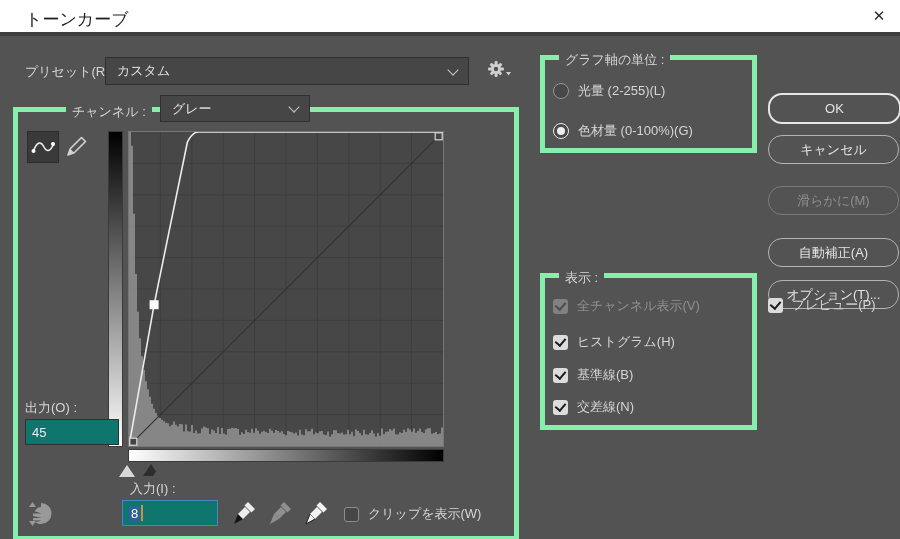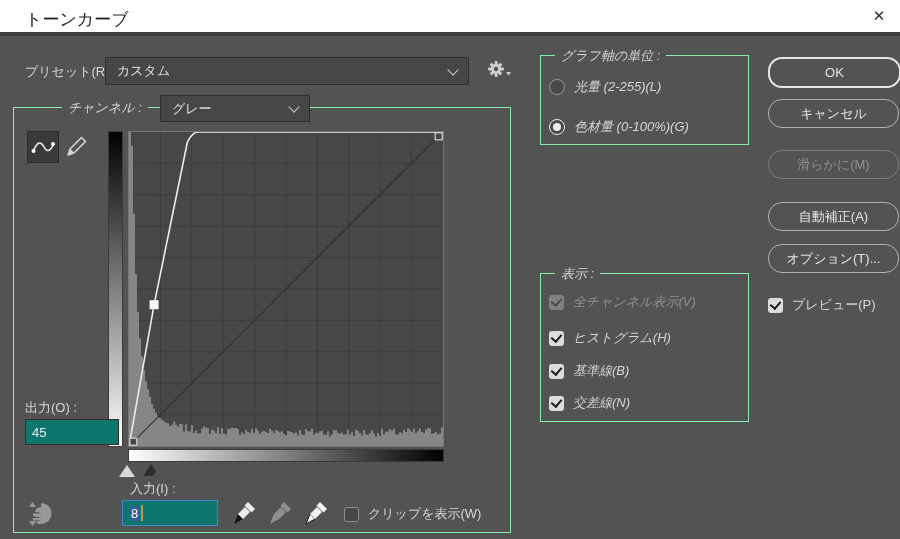--- a/index.html
+++ b/index.html
@@ -9,36 +9,36 @@
   
   #titlebar{position:absolute;left:0;top:0;width:900px;height:32px;background:#ffffff;color:#1b1b1b;}
   #title{position:absolute;left:25px;top:8px;font-size:17px;}
   #close{position:absolute;right:8px;top:4px;width:26px;height:24px;display:flex;align-items:center;justify-content:center;color:#2b2b2b;font-size:15px;cursor:pointer;}
   #topshadow{position:absolute;left:0;top:32px;width:900px;height:4px;background:#3e3e3e;}
   
   .dd{position:absolute;background:#464646;border:1px solid #2f2f2f;display:flex;align-items:center;color:#e3e3e3;}
   .dd .txt{padding-left:11px;flex:1;white-space:nowrap;overflow:hidden;}
   .chev{width:7px;height:7px;border-right:1.5px solid #c9c9c9;border-bottom:1.5px solid #c9c9c9;transform:rotate(45deg);margin-right:11px;margin-top:-3px;flex:none;}
   
-  .fs{position:absolute;border:1px solid #86efac;font-style:italic;}
+  .fs{position:absolute;border:5px solid #86efac;}
   .legend{position:absolute;top:-9px;background:#535353;padding:0 6px;white-space:nowrap;color:#d6d6d6;}
   
   .cb{width:15px;height:15px;border-radius:3px;background:#dcdcdc;position:relative;flex:none;}
   .cb::after{content:'';position:absolute;left:4px;top:1px;width:5px;height:8px;border:solid #1c1c1c;border-width:0 2px 2px 0;transform:rotate(40deg);}
   .cb.dis{background:#818181;}
   .cb.dis::after{border-color:#4c4c4c;}
   .cb.un{background:#474747;border:1px solid #8d8d8d;width:13px;height:13px;}
   .cb.un::after{display:none;}
   .rad{width:14px;height:14px;border-radius:50%;border:1.5px solid #969696;background:#484848;position:relative;flex:none;}
   .rad.sel{border-color:#ededed;}
   .rad.sel::after{content:'';position:absolute;inset:3px;border-radius:50%;background:#ededed;}
   .row{position:absolute;display:flex;align-items:center;gap:9px;white-space:nowrap;}
   .dim{color:#909090;}
   
-  .pill{position:absolute;left:768px;width:129px;height:27px;border-radius:14px;border:1px solid #b3b3b3;background:transparent;color:#e4e4e4;font-size:13px;display:flex;align-items:center;justify-content:center;cursor:pointer;white-space:nowrap;}
+  .pill{position:absolute;left:768px;width:129px;height:27px;border-radius:14px;border:1px solid #b3b3b3;background:transparent;color:#e4e4e4;font-size:13px;display:flex;align-items:center;justify-content:center;cursor:pointer;white-space:nowrap;margin-top:36px;}
   .pill.default{border:2px solid #e6e6e6;}
   .pill.disabled{border-color:#7c7c7c;color:#8f8f8f;cursor:default;}
   
   .toolbtn{position:absolute;width:30px;height:30px;display:flex;align-items:center;justify-content:center;}
   .toolbtn.pressed{background:#3a3a3a;border:1px solid #2c2c2c;}
   .gridbtn{position:absolute;width:27px;height:27px;display:flex;align-items:center;justify-content:center;}
   .gridbtn.pressed{background:#2e2e2e;border:1px solid #787878;}
   
   #plot-wrap{position:absolute;left:128px;top:131px;width:314px;height:314px;background:#474747;border:1px solid #767676;box-sizing:content-box;}
   #vgrad{position:absolute;left:108px;top:131px;width:15px;height:316px;background:linear-gradient(to bottom,#000,#fff);border:1px solid #3a3a3a;box-sizing:border-box;}

